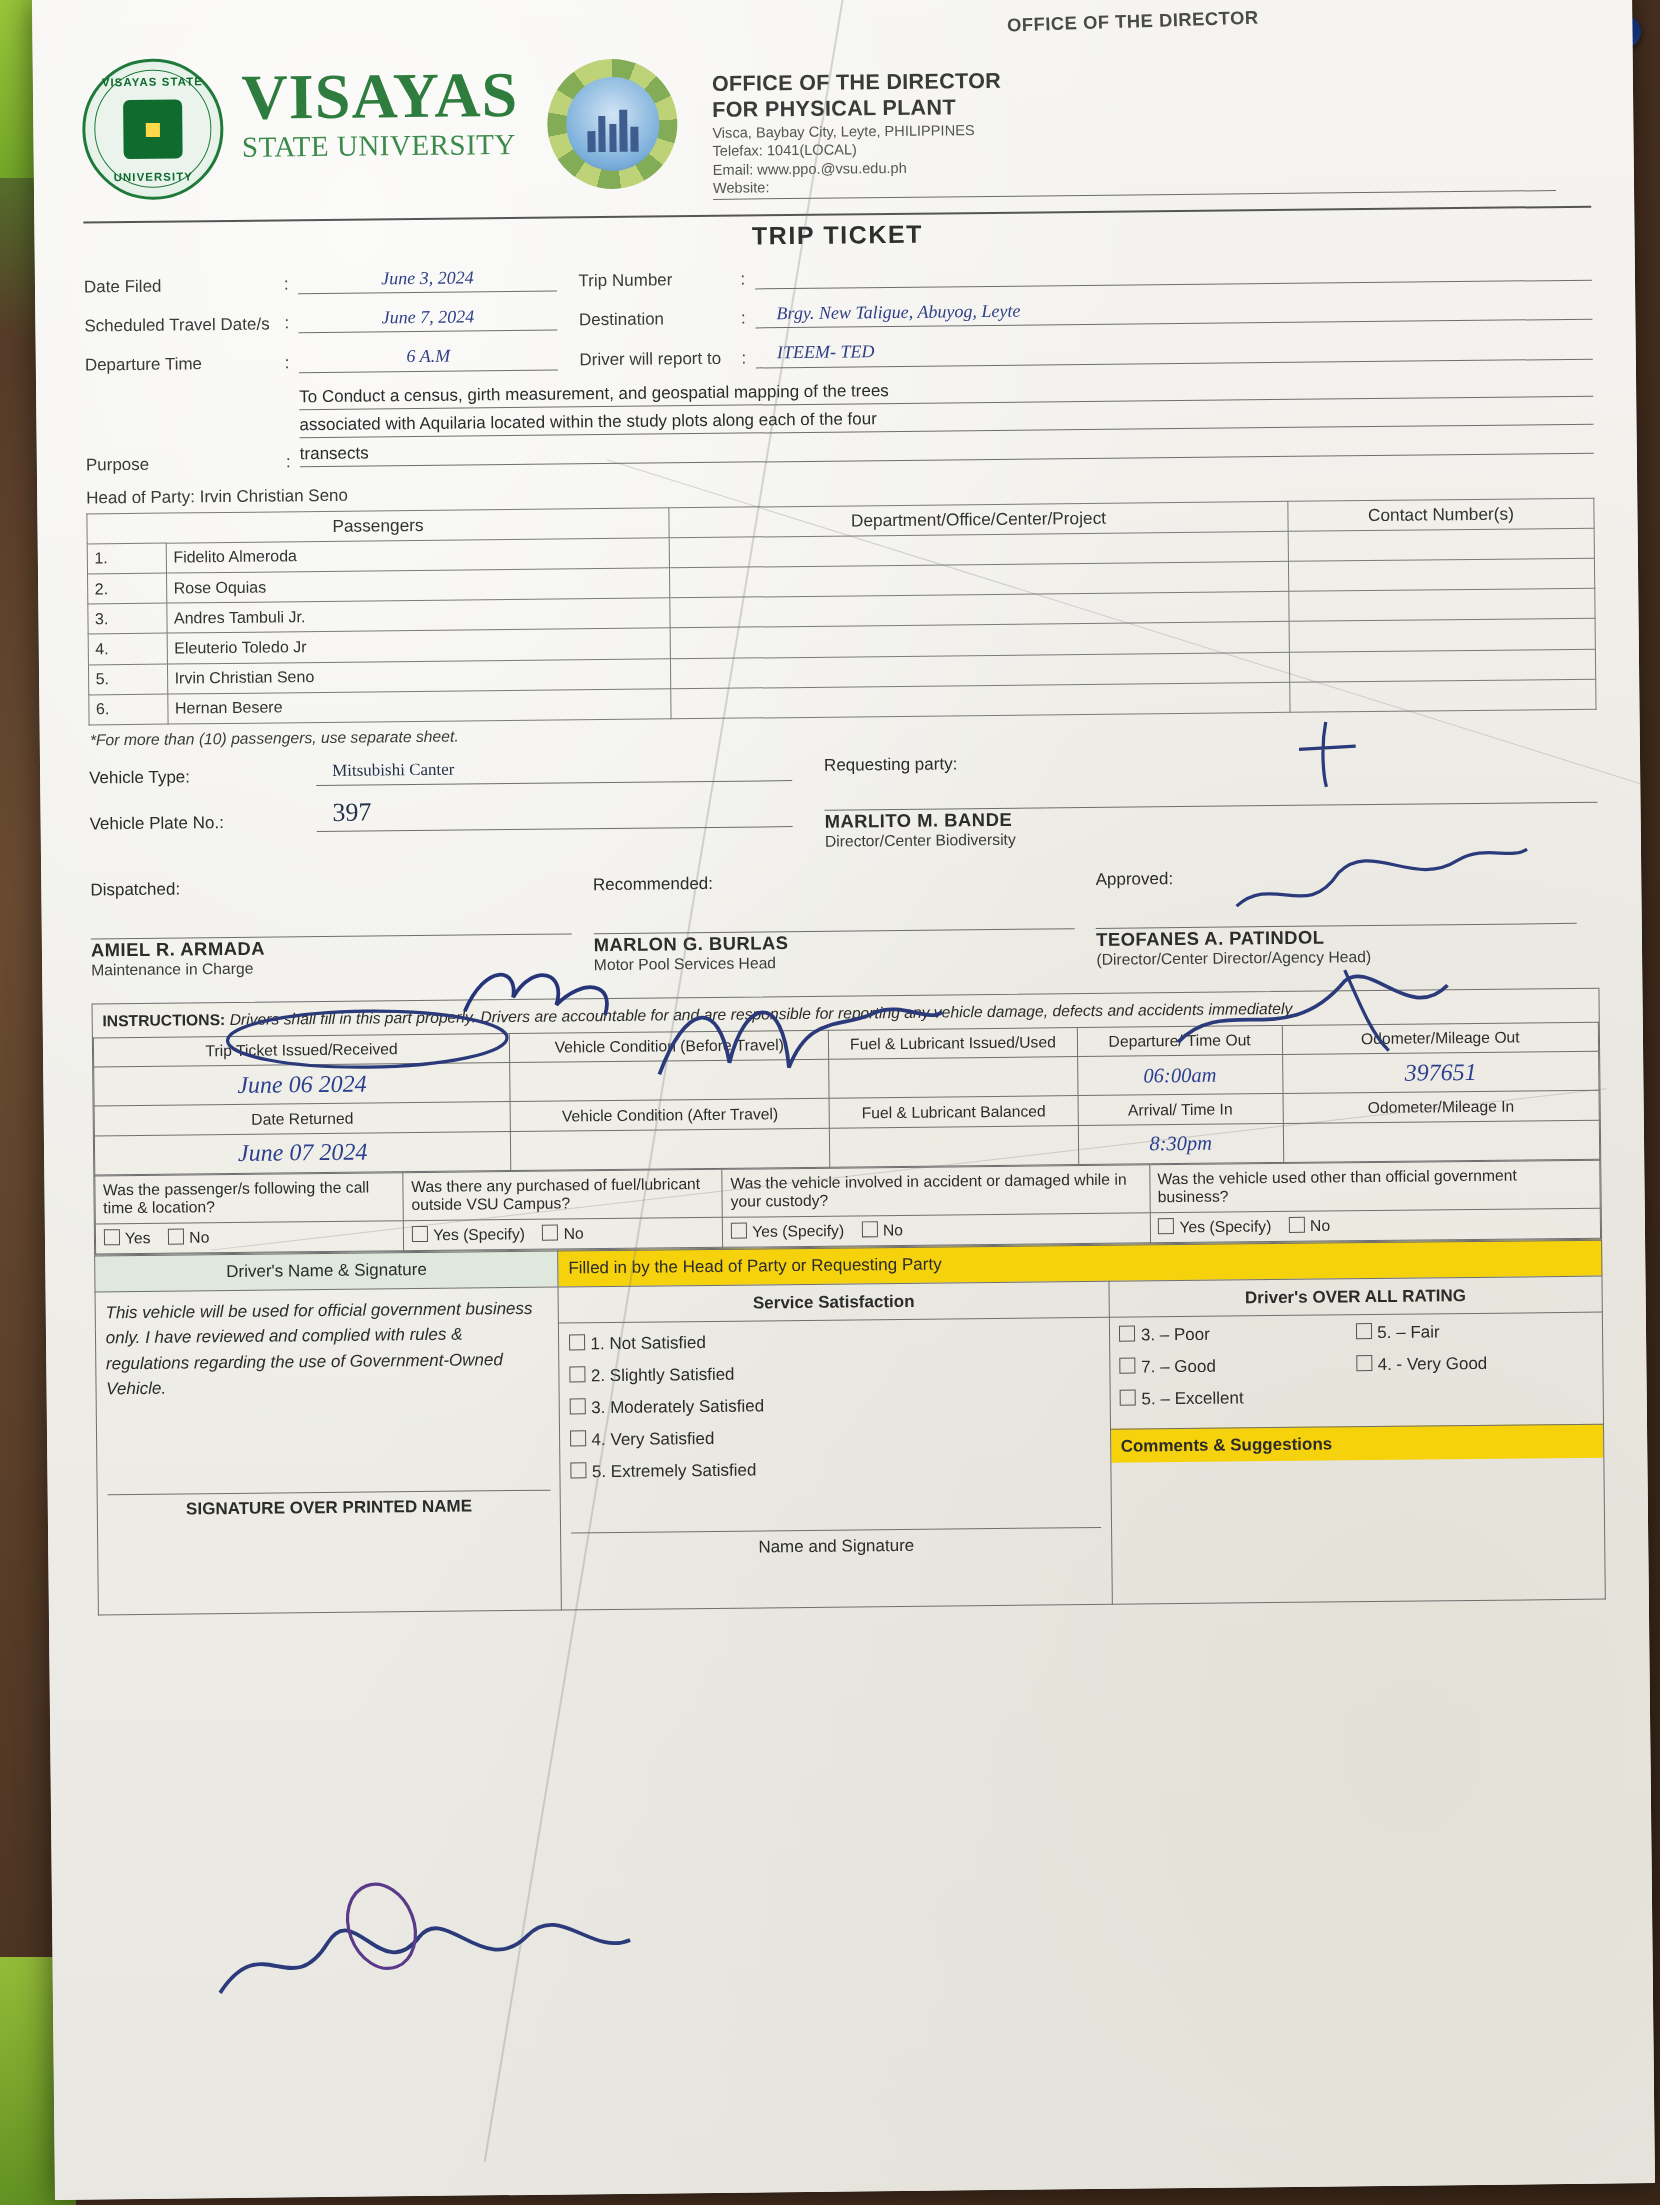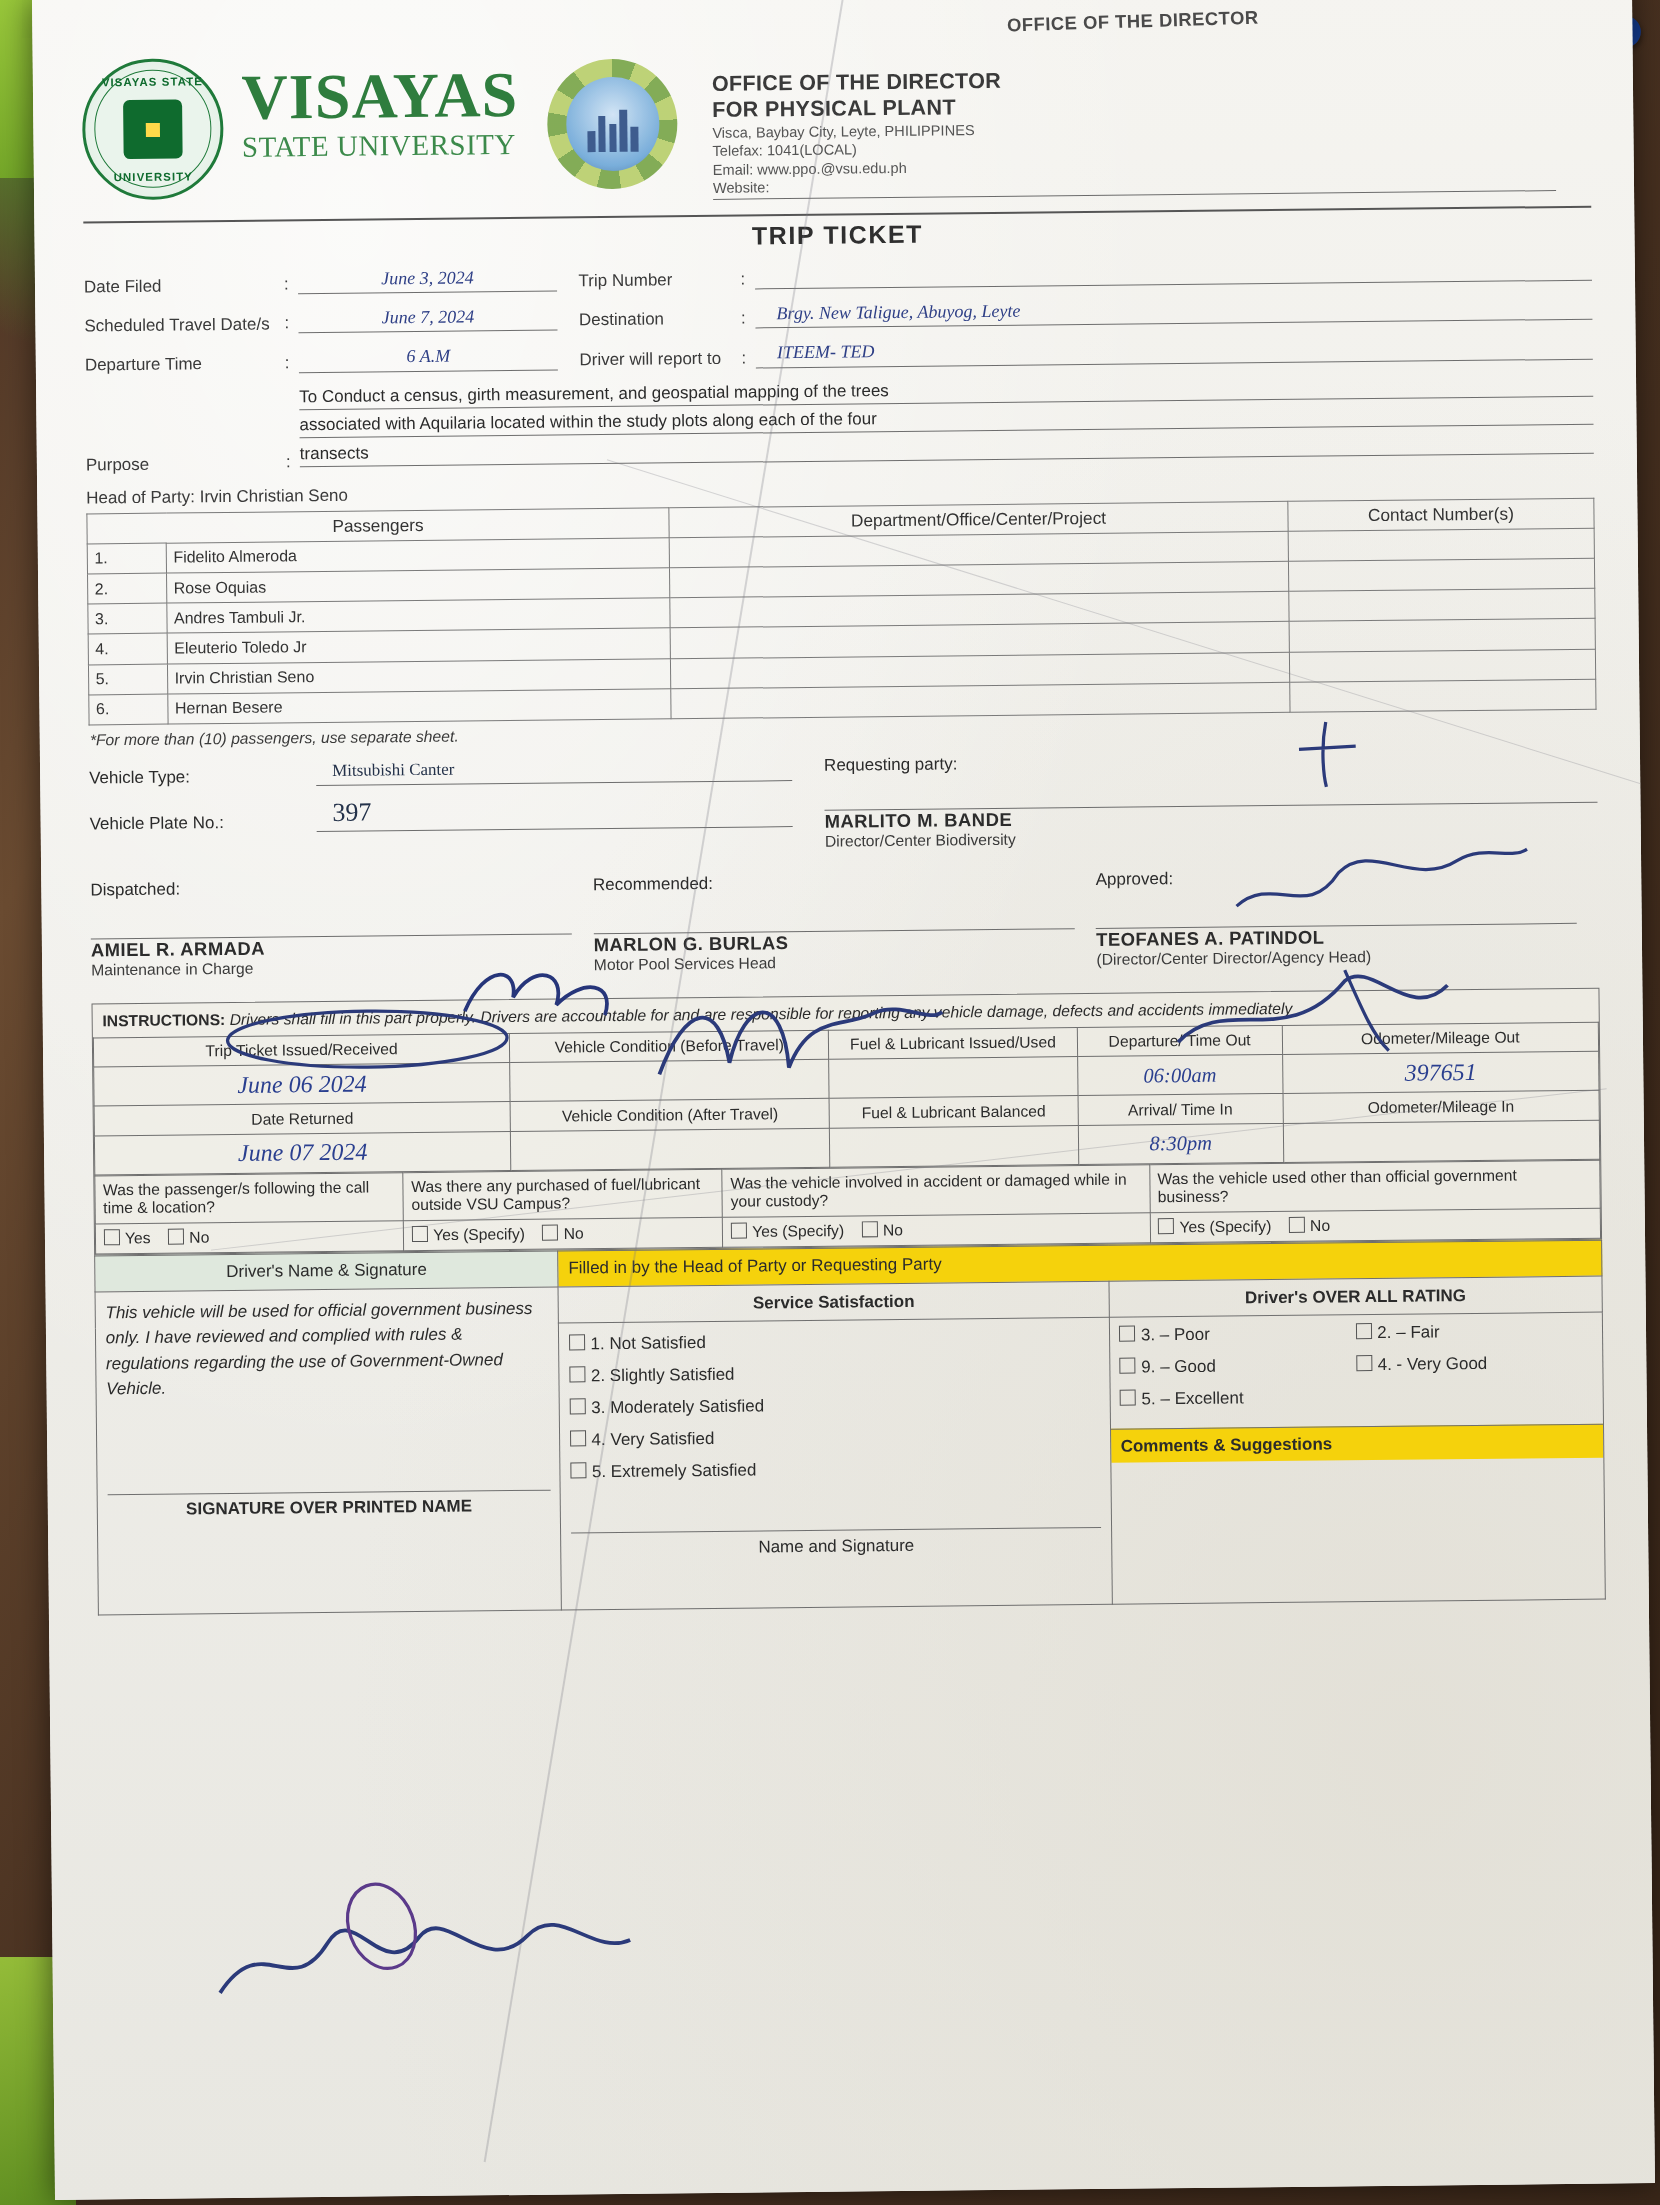--- a/index.html
+++ b/index.html
@@ -512,22 +512,22 @@
               <li><span class="cb"></span><span>4.  Very Satisfied</span></li>
               <li><span class="cb"></span><span>5.  Extremely Satisfied</span></li>
             </ul>
             <div style="height:38px"></div>
             <div style="border-top:1.1px solid #6f6f6f;padding-top:6.5px" class="center">Name and Signature</div>
           </td>
           <td style="padding:0">
             <div style="padding:7.6px 9.7px">
               <div class="rate-grid">
                 <div><span class="cb"></span><span>3. – Poor</span></div>
-                <div><span class="cb"></span><span>2. – Fair</span></div>
-                <div><span class="cb"></span><span>9. – Good</span></div>
+                <div><span class="cb"></span><span>5. – Fair</span></div>
+                <div><span class="cb"></span><span>7. – Good</span></div>
                 <div><span class="cb"></span><span>4. - Very Good</span></div>
                 <div><span class="cb"></span><span>5. – Excellent</span></div>
               </div>
             </div>
             <div class="yellow bold" style="padding:6.5px 9.7px;border-top:1.1px solid #6f6f6f">Comments &amp; Suggestions</div>
             <div style="height:141px"></div>
           </td>
         </tr>
       </tbody>
         </table>

